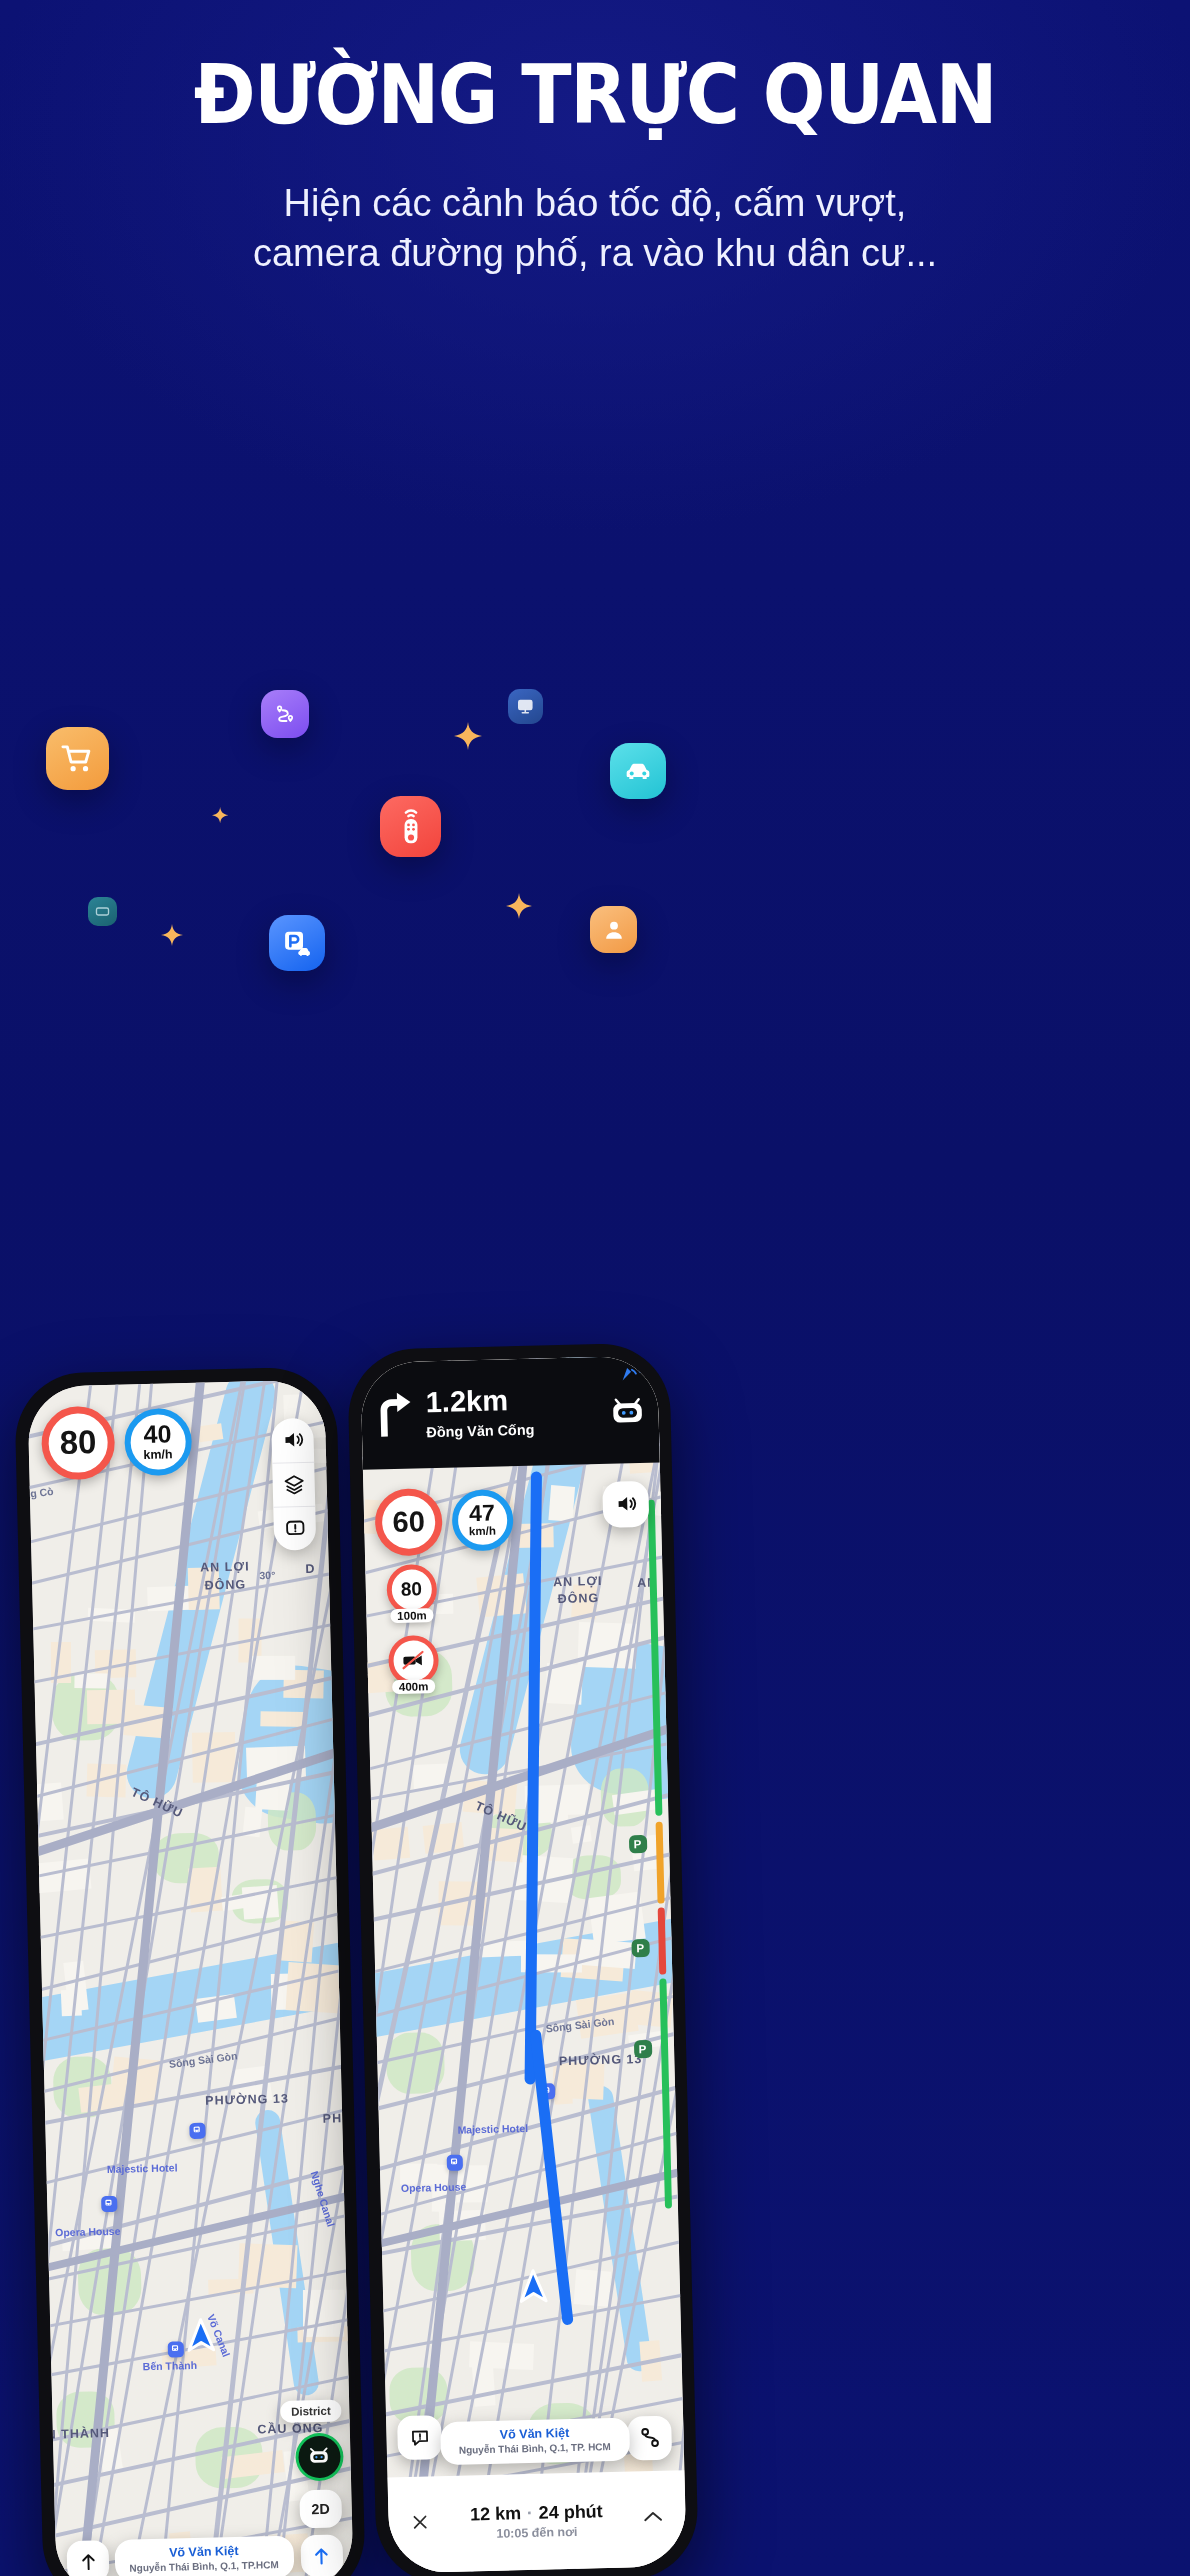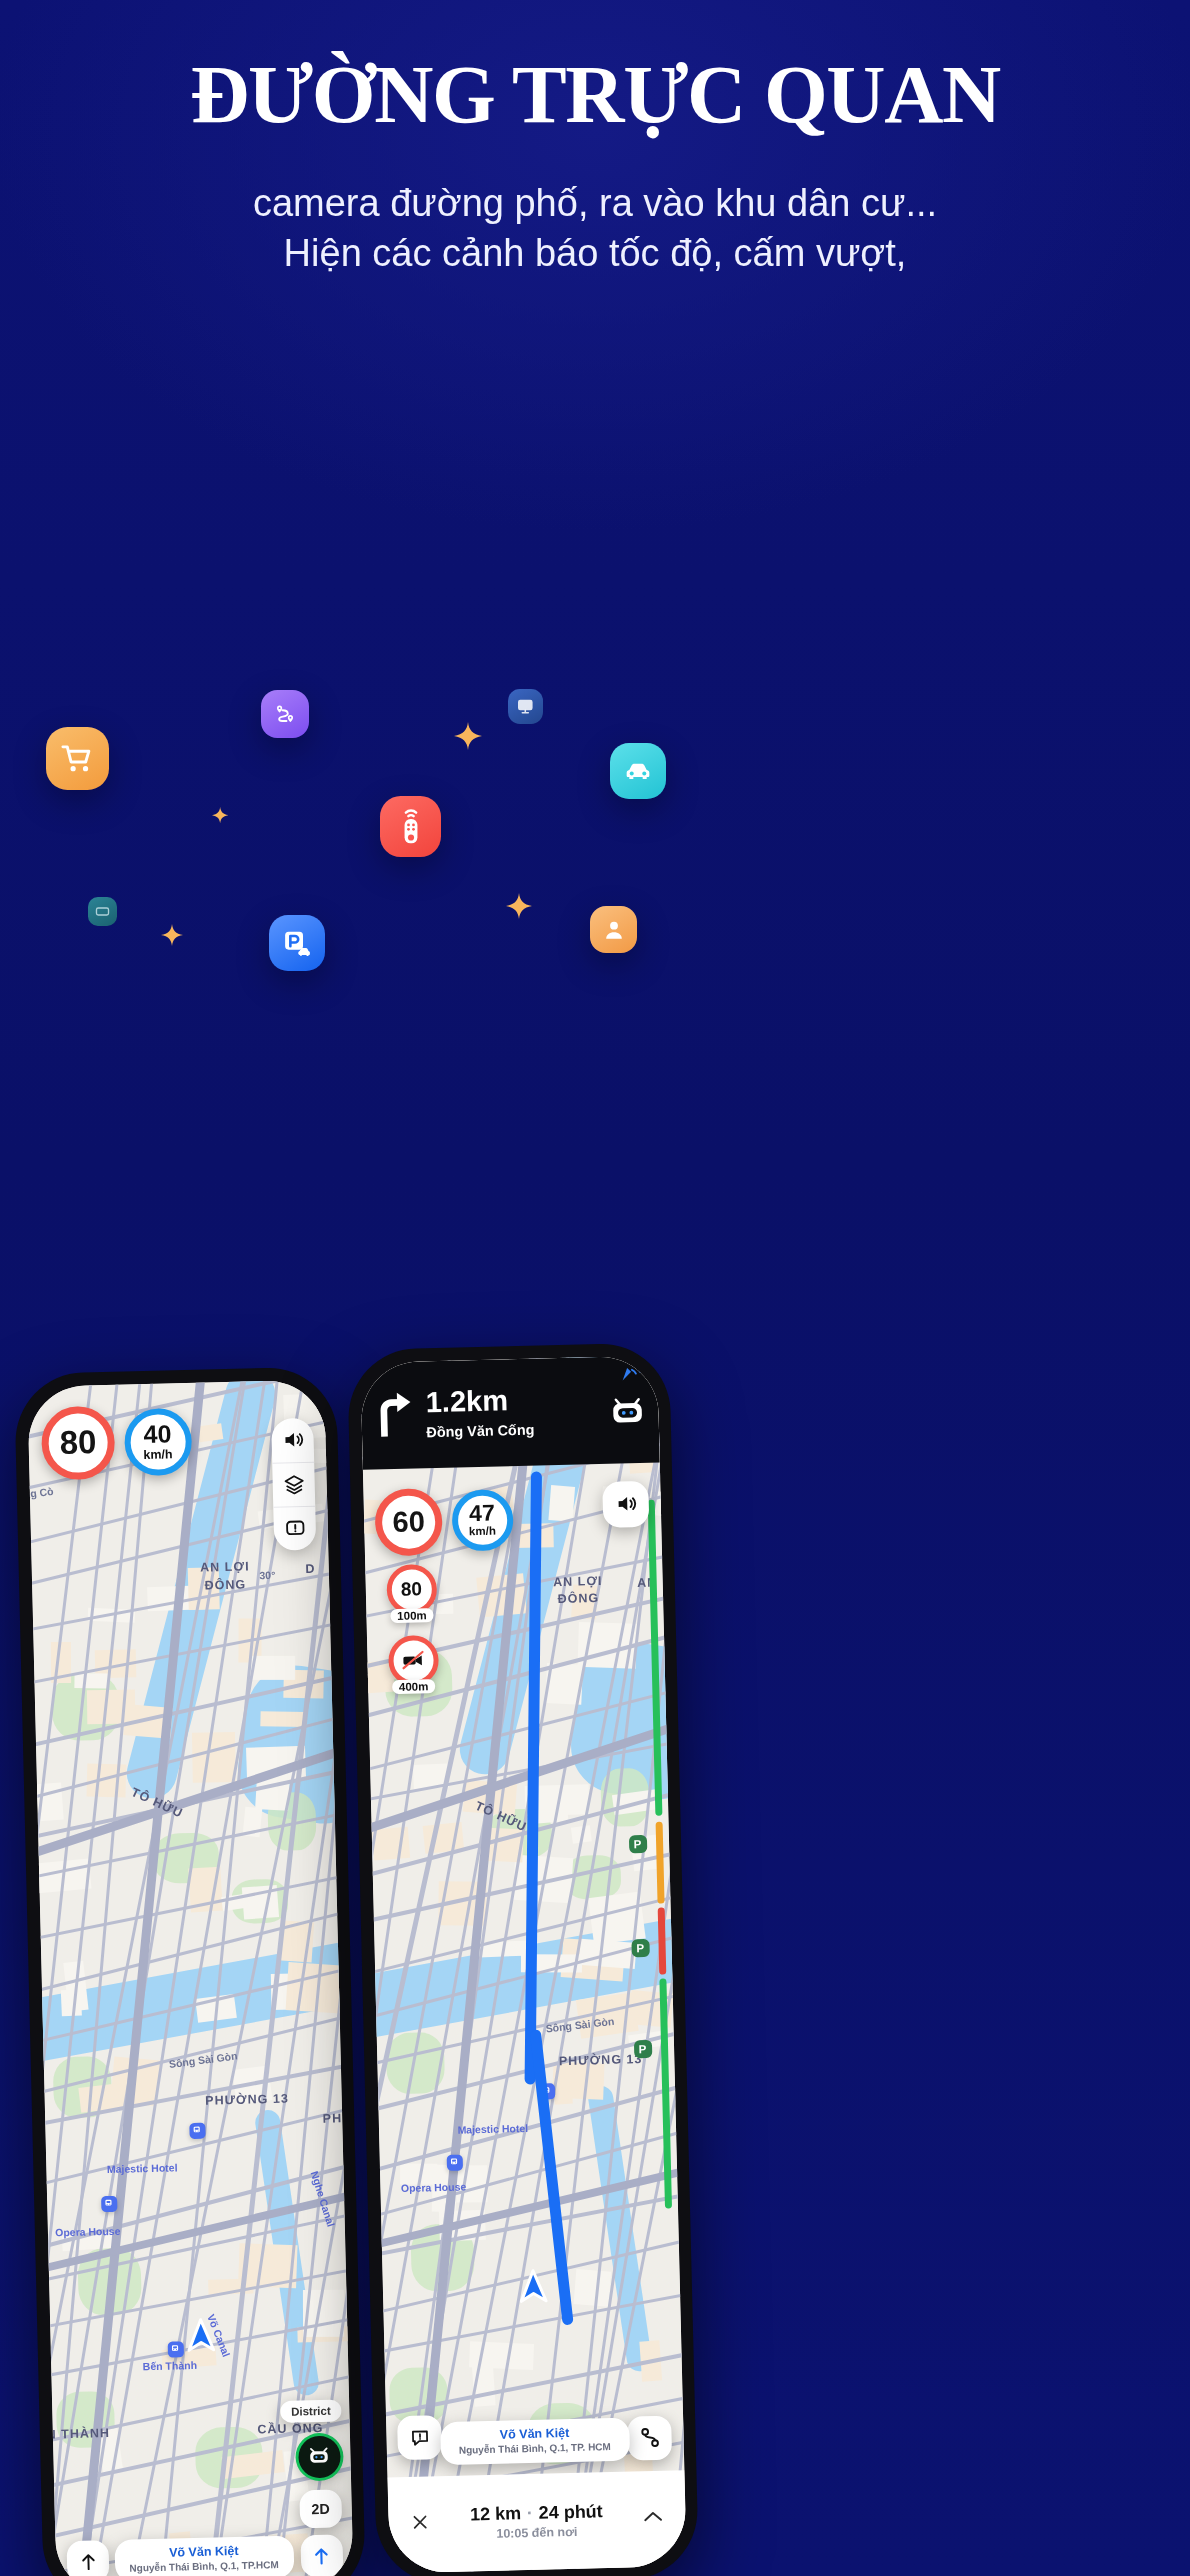--- a/index.html
+++ b/index.html
@@ -12,21 +12,21 @@
       linear-gradient(180deg,#0c1274 0%, #0a1068 45%, #0b1270 100%);
   }
 
   
   .hero{ position:absolute; left:0; right:0; top:46px; text-align:center; padding:0 29px; }
   .hero h1{
     color:#fff; font-weight:900; font-size:82px; line-height:0.96;
     letter-spacing:-1.4px; text-transform:uppercase;
     font-family:"DejaVu Sans", sans-serif; font-stretch:condensed;
   }
-  .hero h1 .l2{ display:block; margin-top:9.6px;font-family:Liberation Serif, serif; }
+  .hero h1 .l2{ display:block; margin-top:9.6px; }
   .hero p{
     color:#eef0ff; font-size:38px; line-height:1.32; margin-top:44px; font-weight:400;
   }
   .hero p span{ display:block; }
 
   
   .field{ position:absolute; left:0; top:671px; width:1190px; height:594px; }
   .ficon{
     position:absolute; display:flex; align-items:center; justify-content:center;
     border-radius:34%; box-shadow:0 11.5px 33px rgba(0,0,0,.30);
@@ -131,22 +131,22 @@
   .speedlane{ position:absolute; border-radius:5.8px; }
 </style>
 </head>
 <body>
 
 <div class="hero">
   <h1>
     <span class="l2">ĐƯỜNG TRỰC QUAN</span>
   </h1>
   <p>
+    <span>Hiện các cảnh báo tốc độ, cấm vượt,</span>
     <span>camera đường phố, ra vào khu dân cư...</span>
-    <span>Hiện các cảnh báo tốc độ, cấm vượt,</span>
   </p>
 </div>
 
 <div class="field" id="field">
     <div class="ficon" style="left: 46px; top: 56px; width: 63px; height: 63px; background: linear-gradient(150deg, rgb(249, 189, 107), rgb(243, 155, 60));">
       <svg width="35" height="35" viewBox="0 0 24 24">
         <path d="M2 4h3l2.6 10.4h10l2.2-7.4H7" fill="none" stroke="#fff" stroke-width="2" stroke-linecap="round" stroke-linejoin="round"></path>
         <circle cx="9" cy="19" r="1.8" fill="#fff"></circle>
         <circle cx="17.5" cy="19" r="1.8" fill="#fff"></circle>
       </svg>

